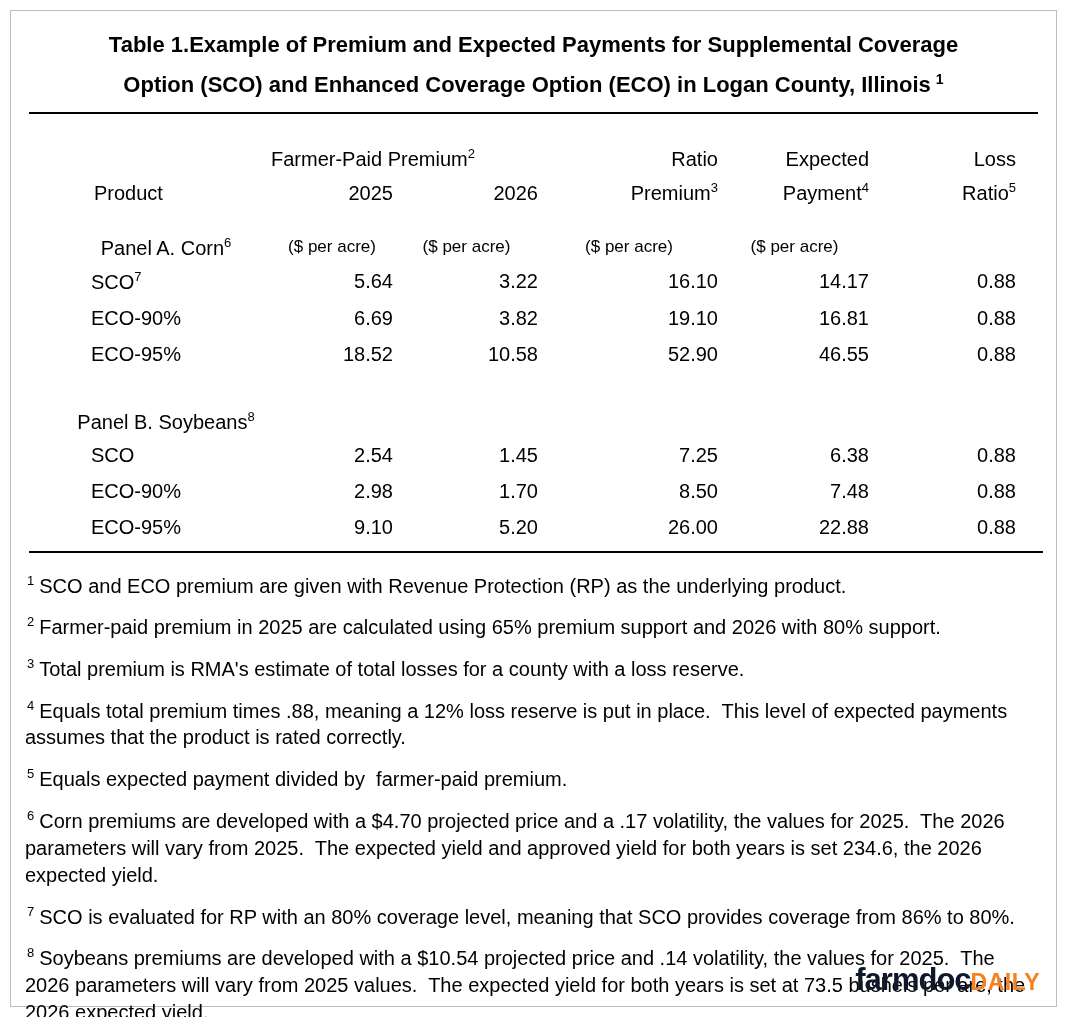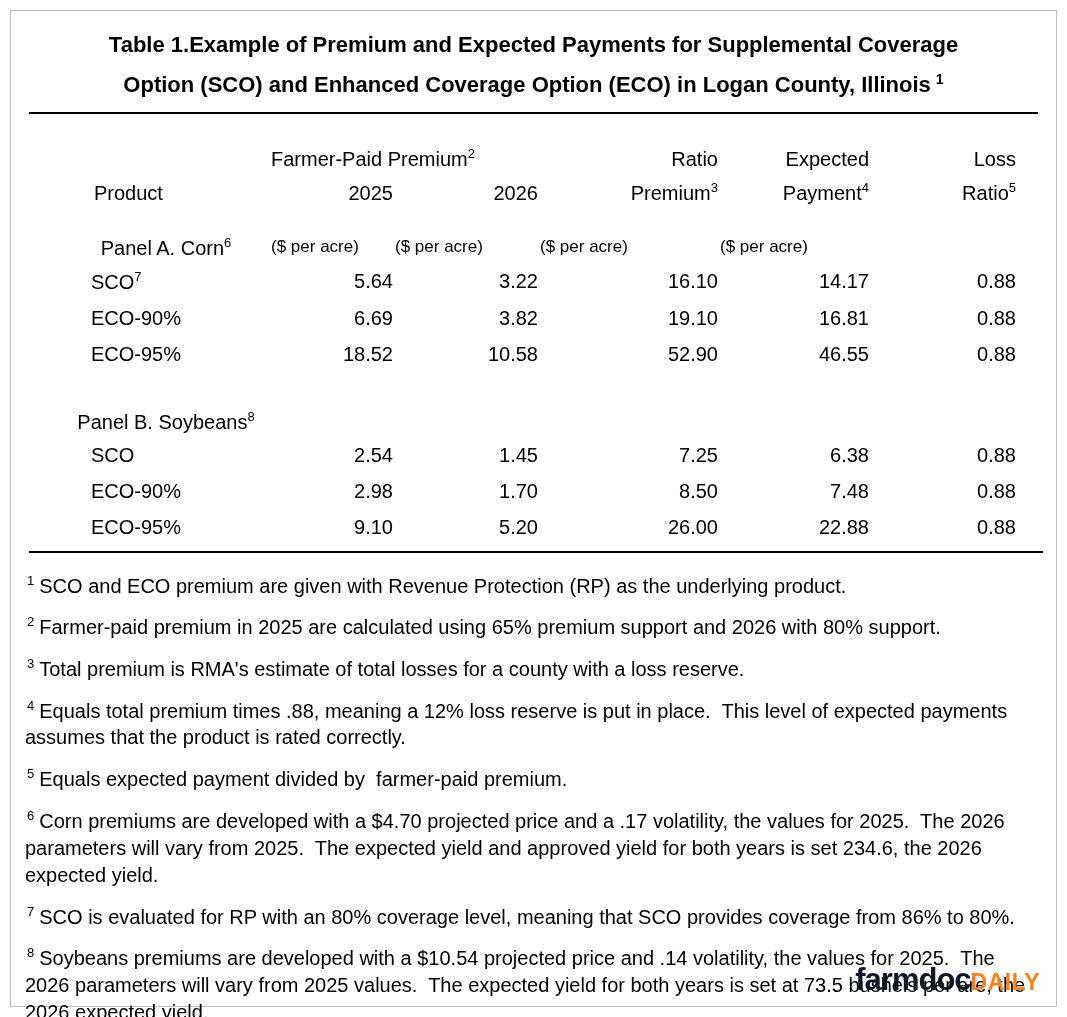--- a/index.html
+++ b/index.html
@@ -34,21 +34,21 @@
   th, td { font-weight:normal; }
   th.num, td.num { text-align:right; padding-right:2px; }
   th.ratio, td.ratio { text-align:right; padding-right:27px; }
   thead tr.hrow1 th { padding-top:32px; vertical-align:bottom; }
   thead tr.hrow2 th { padding-top:9px; padding-bottom:14px; vertical-align:bottom; }
   th.group { text-align:left; }
   th.product-h { text-align:left; padding-left:65px; }
   sup { font-size:13px; }
   td.panel-label { text-align:center; padding-left:32px; }
   tr.panel-row td { padding-top:16px; padding-bottom:4px; }
-  td.unit { font-size:17px; text-align:left; padding-right:2px; }
+  td.unit { font-size:17px; text-align:center; padding-right:2px; }
   td.unit.ratio { padding-right:27px; }
   td.product { text-align:left; padding-left:62px; }
   tbody tr.data-row td { padding-top:6px; padding-bottom:7px; }
   tr.spacer td { height:20px; }
   tbody tr.last td { padding-bottom:12px; }
   
   .footnotes { margin:14px 18px 0 14px; }
   .footnotes p { font-size:20px; line-height:27px; margin:0 0 9px 0; }
   .footnotes p .fn-text { white-space:pre-wrap; }
   .footnotes p sup { font-size:13px; margin-right:5px; margin-left:2px; }

